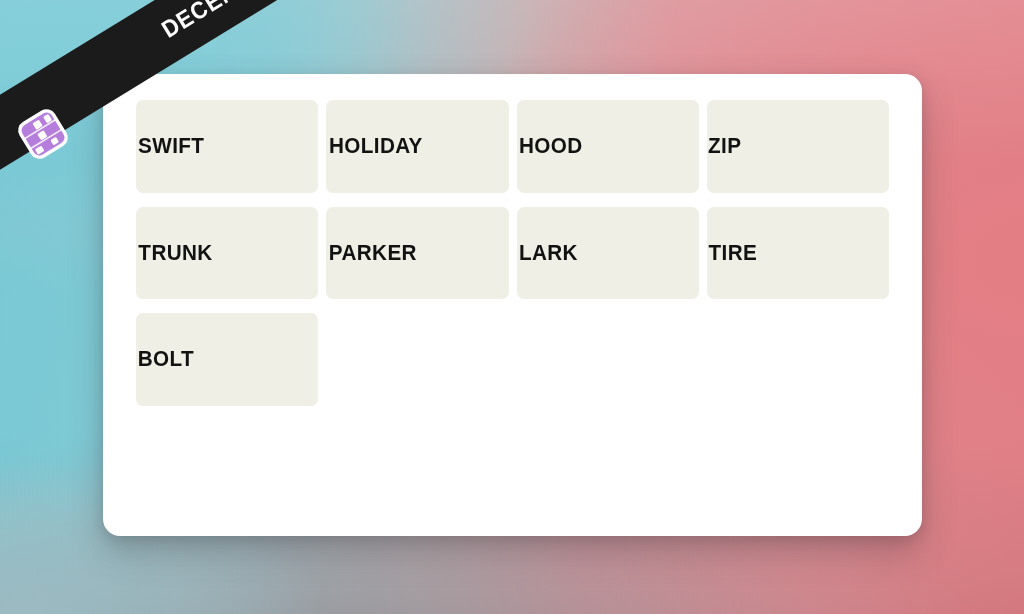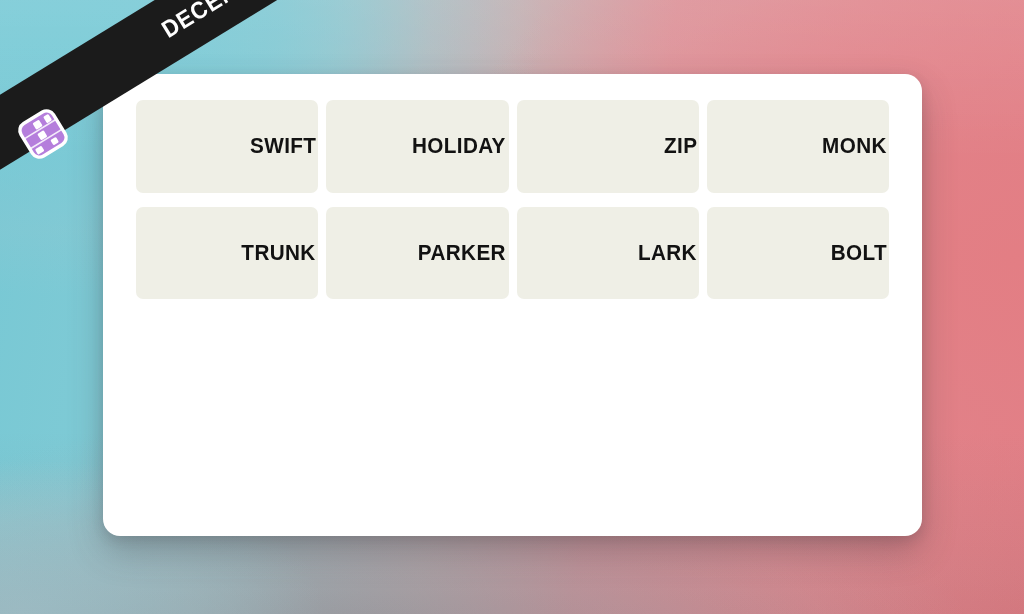--- a/index.html
+++ b/index.html
@@ -97,24 +97,23 @@
     grid-template-rows:repeat(4, 1fr);
     column-gap:8px;
     row-gap:14px;
   }
 
   .tile {
     background:#efefe6;
     border-radius:7px;
     display:flex;
     align-items:center;
-    justify-content:flex-end;
+    justify-content:flex-start;
     user-select:none;
     cursor:pointer;
-    padding-left:24px;
   }
   .tile-label {
     font-family:"Liberation Sans", sans-serif;
     font-weight:bold;
     font-size:22px;
     letter-spacing:0.4px;
     color:#121212;
     text-transform:uppercase;
     white-space:nowrap;
     transform:scaleX(0.94);
@@ -176,36 +175,39 @@
 
   <div id="card">
     <div id="grid">
 
       <div class="tile">
         <span class="tile-label">SWIFT</span>
       </div>
       <div class="tile">
         <span class="tile-label">HOLIDAY</span>
       </div>
+      <div class="tile">
+        <span class="tile-label">HOOD</span>
+      </div>
 
       <div class="tile">
         <span class="tile-label">ZIP</span>
       </div>
       <div class="tile">
-        <span class="tile-label">MONK</span>
-      </div>
-      <div class="tile">
         <span class="tile-label">TRUNK</span>
       </div>
 
       <div class="tile">
         <span class="tile-label">PARKER</span>
       </div>
       <div class="tile">
         <span class="tile-label">LARK</span>
+      </div>
+      <div class="tile">
+        <span class="tile-label">TIRE</span>
       </div>
 
       <div class="tile">
         <span class="tile-label">BOLT</span>
       </div>
 
     </div>
   </div>
 
   <div id="ribbon-wrap">

